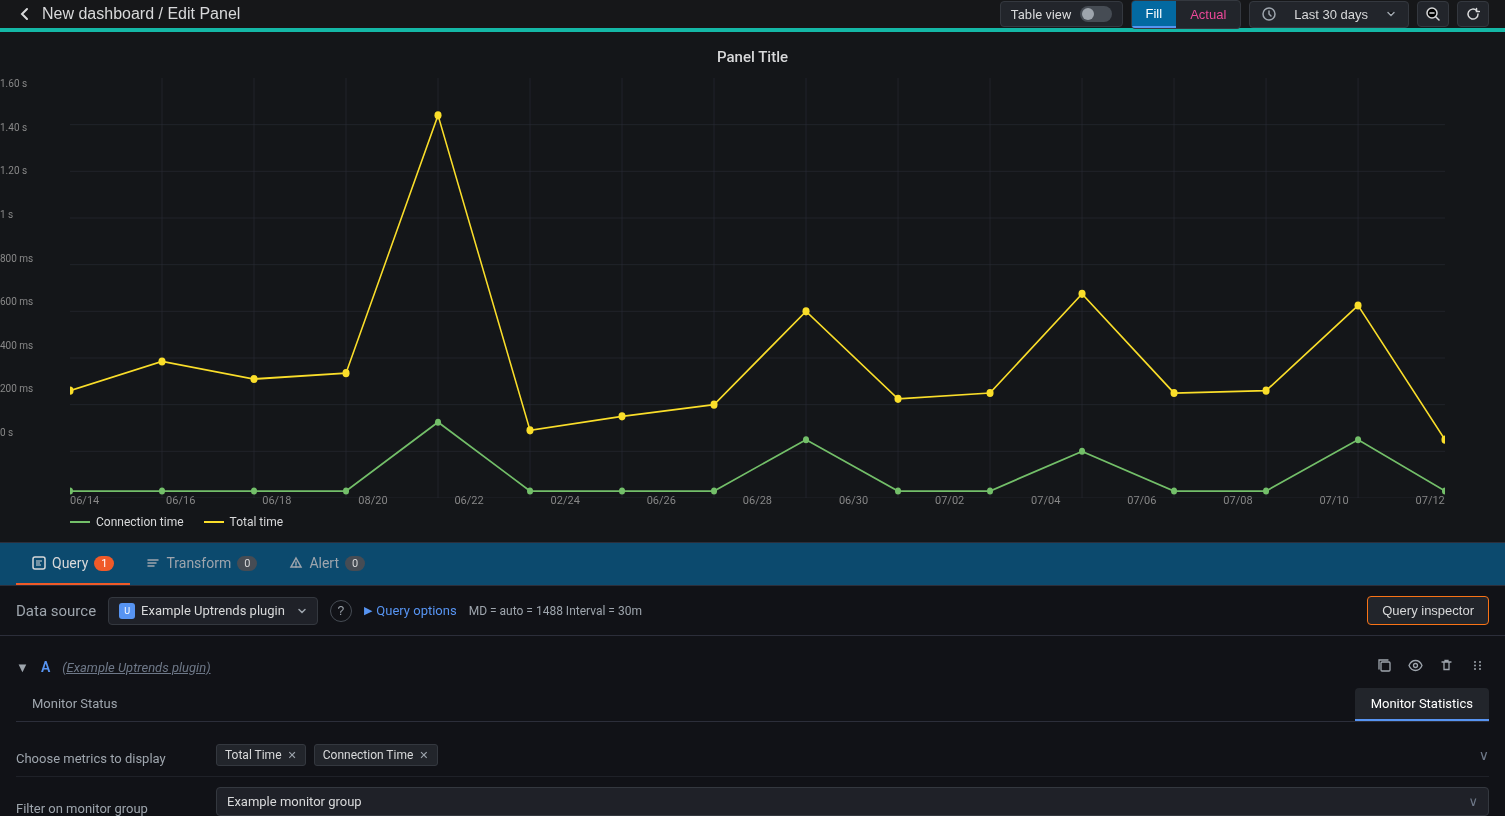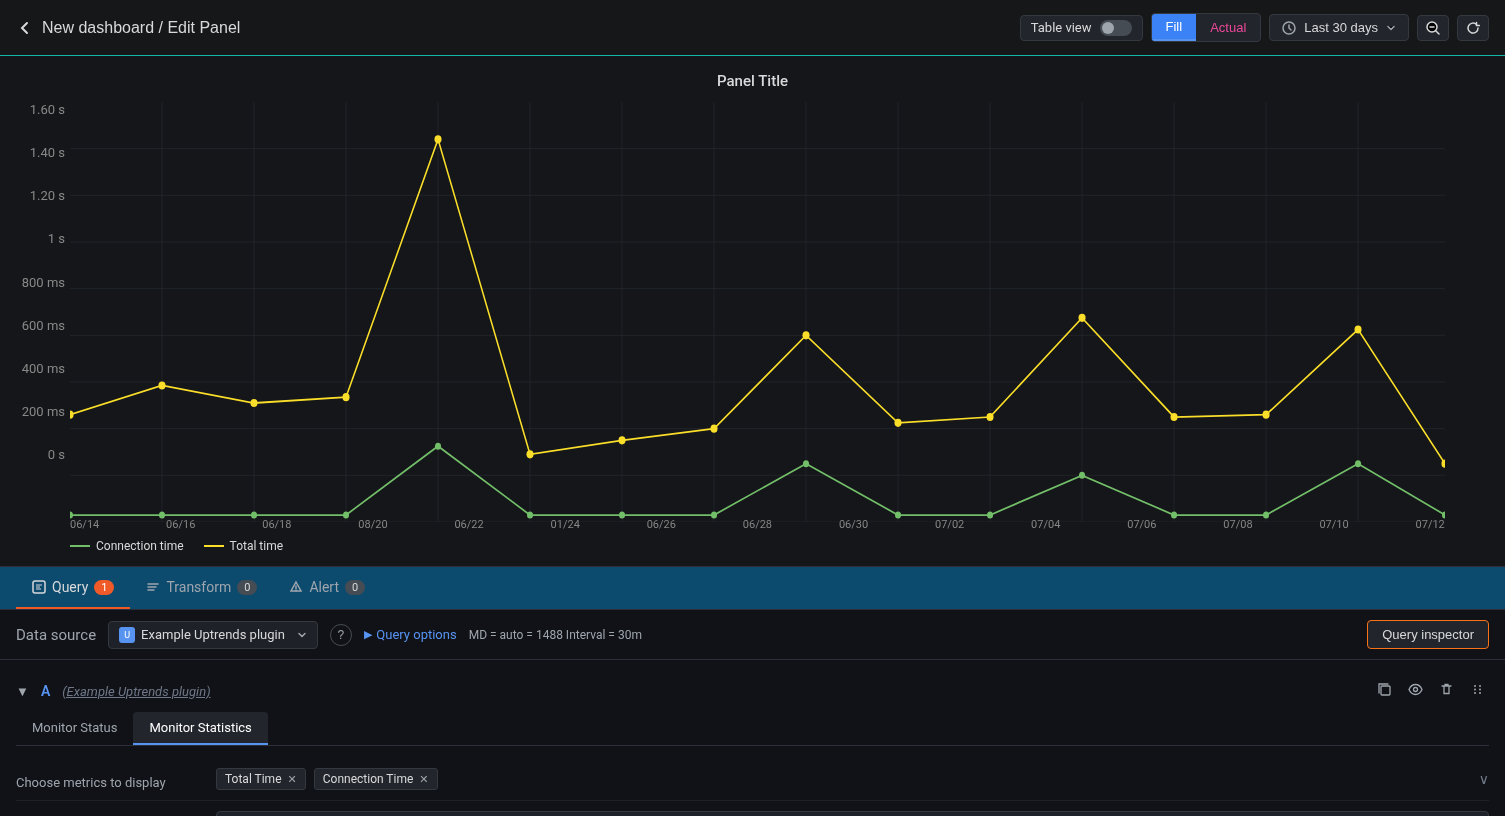--- a/index.html
+++ b/index.html
@@ -12,22 +12,22 @@
       min-height: 816px;
       overflow-x: hidden;
     }
 
     
     .top-bar {
       display: flex;
       align-items: center;
       padding: 12px 16px;
       background: #161719;
-      border-bottom: 1px solid #14b8a6;
-      height: 56px;
+      border-bottom: 4px solid #14b8a6;
+      height: 32px;
     }
     .back-btn {
       display: flex;
       align-items: center;
       gap: 8px;
       cursor: pointer;
       color: #d8d9da;
       font-size: 16px;
       font-weight: 500;
       background: none;
@@ -77,28 +77,28 @@
     }
     .fill-actual-btn {
       padding: 5px 14px;
       cursor: pointer;
       font-size: 13px;
       border: none;
       background: none;
       color: #ec4899;
     }
     .fill-actual-btn.active {
-      background: #3b82f6;
+      background: #0369a1;
       color: #fff;
       border-bottom: 2px solid #5794f2;
     }
     .time-range-btn {
       display: flex;
       align-items: center;
-      gap: 8px;
+      gap: 18px;
       background: #22252b;
       border: 1px solid #34383f;
       border-radius: 4px;
       padding: 5px 12px;
       color: #d8d9da;
       font-size: 13px;
       cursor: pointer;
     }
     .icon-btn {
       background: #22252b;
@@ -130,23 +130,22 @@
     .chart-container {
       position: relative;
       height: 420px;
       padding: 0 60px 0 70px;
     }
     .chart-svg {
       width: 100%;
       height: 100%;
     }
     .y-label {
-      font-size: 13px;
+      font-size: 10px;
       color: #888;
-      text-align: right;
     }
     .x-axis-labels {
       display: flex;
       justify-content: space-between;
       padding: 0 60px 0 70px;
       margin-top: -4px;
     }
     .x-label {
       font-size: 11px;
       color: #888;
@@ -318,20 +317,21 @@
       cursor: pointer;
       font-size: 14px;
       padding: 4px;
     }
 
     
     .sub-tabs {
       display: flex;
       margin-bottom: 12px;
       border-bottom: 1px solid #2c2e3a;
+      justify-content: space-between;
     }
     .sub-tab {
       padding: 8px 16px;
       cursor: pointer;
       font-size: 13px;
       color: #9ea5ad;
       border-bottom: 2px solid transparent;
     }
     .sub-tab.active {
       color: #fff;
@@ -528,21 +528,21 @@
       <div class="y-label">1.60 s</div>
     </div>
   </div>
 
   <div class="x-axis-labels">
     <span class="x-label">06/14</span>
     <span class="x-label">06/16</span>
     <span class="x-label">06/18</span>
     <span class="x-label">08/20</span>
     <span class="x-label">06/22</span>
-    <span class="x-label">01/24</span>
+    <span class="x-label">02/24</span>
     <span class="x-label">06/26</span>
     <span class="x-label">06/28</span>
     <span class="x-label">06/30</span>
     <span class="x-label">07/02</span>
     <span class="x-label">07/04</span>
     <span class="x-label">07/06</span>
     <span class="x-label">07/08</span>
     <span class="x-label">07/10</span>
     <span class="x-label">07/12</span>
   </div>

